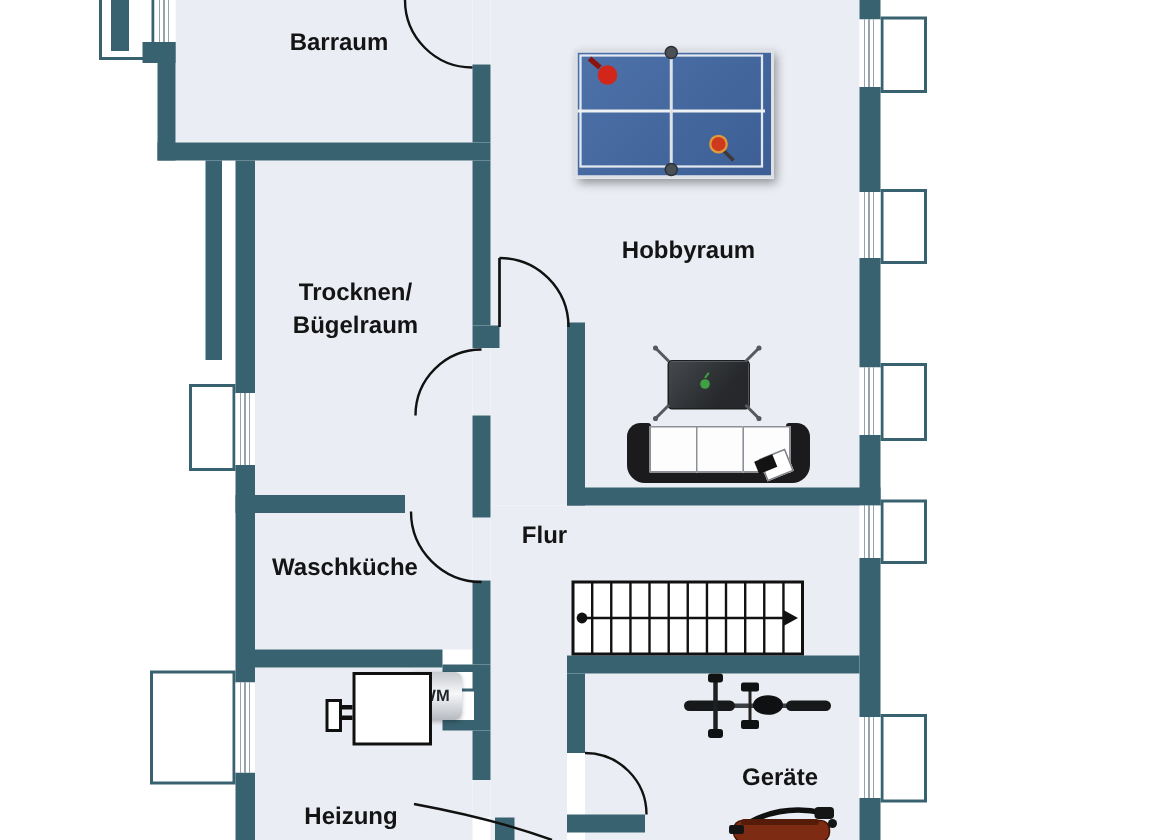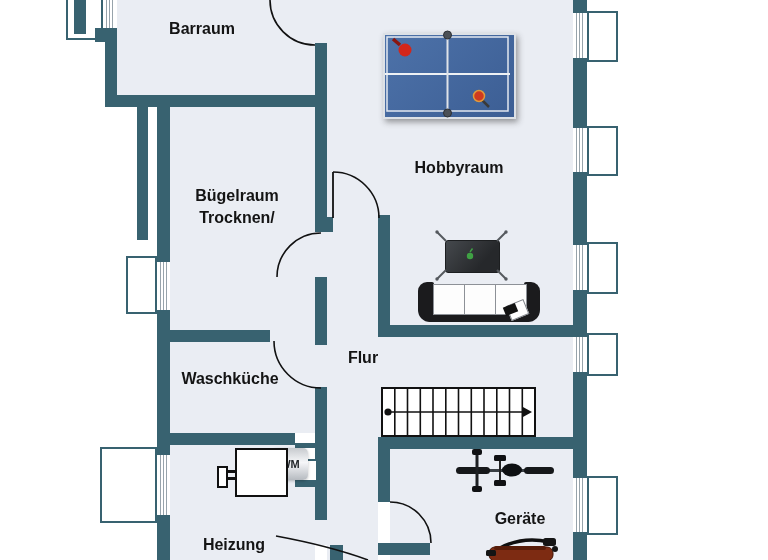--- a/index.html
+++ b/index.html
@@ -192,23 +192,23 @@
     <g>
       <path d="M 500 548 Q 523 536 549 542" fill="none" stroke="#101010" stroke-width="3.5"></path>
       <rect x="543" y="538" width="13" height="8" rx="2.5" fill="#151515"></rect>
       <rect x="489" y="547" width="64" height="14" rx="6" fill="#7d2b12" stroke="#431507" stroke-width="1"></rect>
       <rect x="494" y="546" width="52" height="4" rx="2" fill="#571c09"></rect>
       <rect x="486" y="550" width="10" height="6" rx="1.5" fill="#141414"></rect>
       <circle cx="555" cy="549" r="3" fill="#141414"></circle>
     </g>
   </svg>
 
-  <div class="label" style="left:202px;top:29px">Barraum</div>
+  <div class="label" style="left:226px;top:29px">Barraum</div>
   <div class="label" style="left:237px;top:207px">
+    <div>Trocknen/</div>
     <div>Bügelraum</div>
-    <div>Trocknen/</div>
   </div>
   <div class="label" style="left:459px;top:168px">Hobbyraum</div>
   <div class="label" style="left:230px;top:379px">Waschküche</div>
   <div class="label" style="left:363px;top:358px">Flur</div>
   <div class="label" style="left:234px;top:545px">Heizung</div>
   <div class="label" style="left:520px;top:519px">Geräte</div>
 </div>
 
 </body></html>

